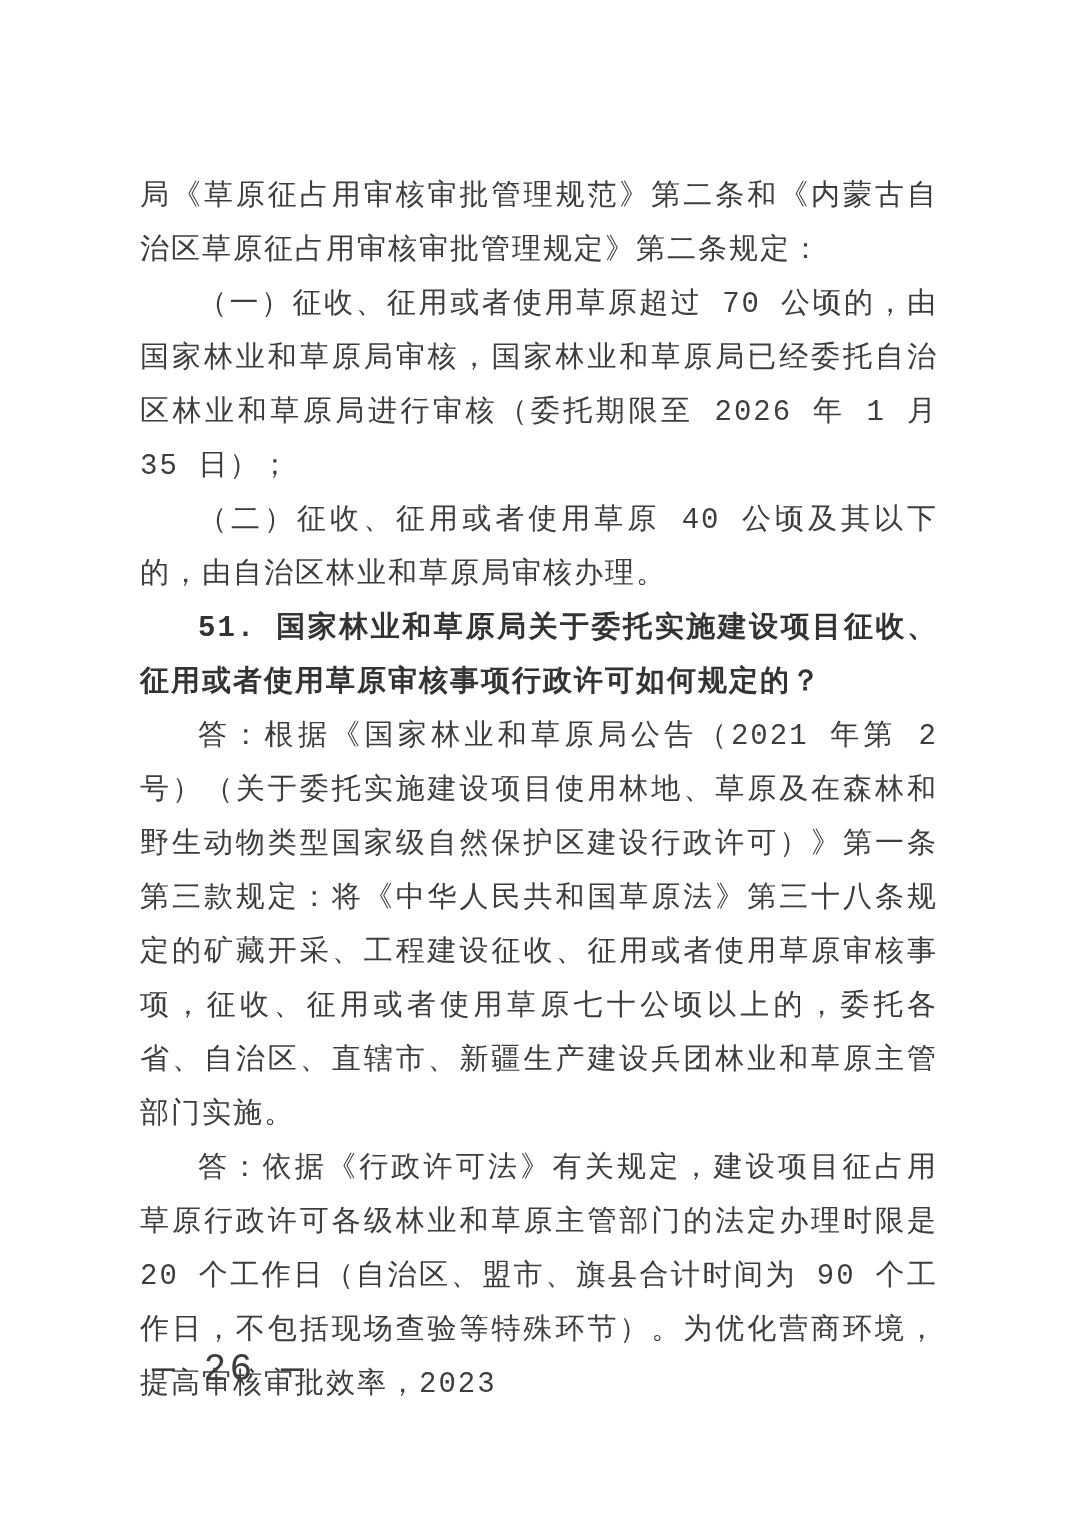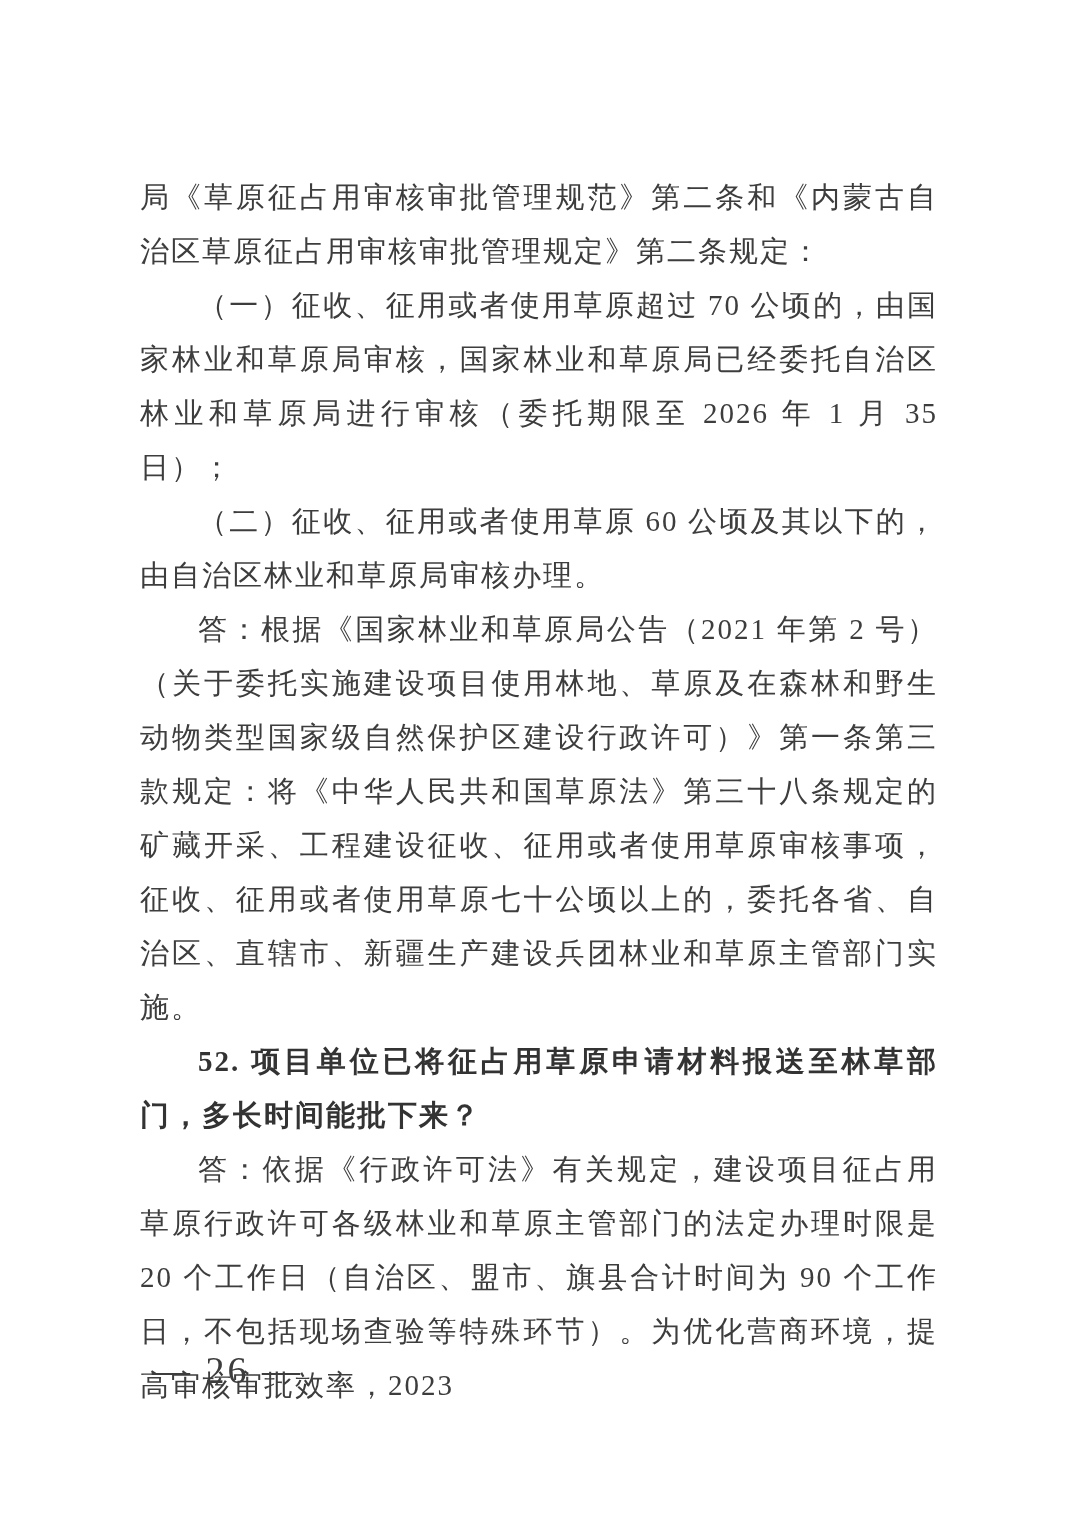--- a/index.html
+++ b/index.html
@@ -6,21 +6,21 @@
     margin: 0;
     padding: 0;
     background: #ffffff;
   }
   .page {
     position: relative;
     width: 1080px;
     height: 1527px;
     background: #ffffff;
     overflow: hidden;
-    font-family: Liberation Serif, serif;
+    font-family: Liberation Mono, monospace;
     color: #3d3d3d;
   }
   .doc-body {
     position: absolute;
     top: 170px;
     left: 140px;
     width: 798px;
   }
   p.para {
     margin: 0;
@@ -48,20 +48,20 @@
     color: #3d3d3d;
   }
 </style>
 </head>
 <body>
 
 <div class="page">
   <div class="doc-body">
     <p class="para">局《草原征占用审核审批管理规范》第二条和《内蒙古自治区草原征占用审核审批管理规定》第二条规定：</p>
     <p class="para indent">（一）征收、征用或者使用草原超过 70 公顷的，由国家林业和草原局审核，国家林业和草原局已经委托自治区林业和草原局进行审核（委托期限至 2026 年 1 月 35 日）；</p>
-    <p class="para indent">（二）征收、征用或者使用草原 60 公顷及其以下的，由自治区林业和草原局审核办理。</p>
+    <p class="para indent">（二）征收、征用或者使用草原 40 公顷及其以下的，由自治区林业和草原局审核办理。</p>
+    <p class="para indent question">51. 国家林业和草原局关于委托实施建设项目征收、征用或者使用草原审核事项行政许可如何规定的？</p>
     <p class="para indent">答：根据《国家林业和草原局公告（2021 年第 2 号）（关于委托实施建设项目使用林地、草原及在森林和野生动物类型国家级自然保护区建设行政许可）》第一条第三款规定：将《中华人民共和国草原法》第三十八条规定的矿藏开采、工程建设征收、征用或者使用草原审核事项，征收、征用或者使用草原七十公顷以上的，委托各省、自治区、直辖市、新疆生产建设兵团林业和草原主管部门实施。</p>
-    <p class="para indent question">52. 项目单位已将征占用草原申请材料报送至林草部门，多长时间能批下来？</p>
     <p class="para indent">答：依据《行政许可法》有关规定，建设项目征占用草原行政许可各级林业和草原主管部门的法定办理时限是 20 个工作日（自治区、盟市、旗县合计时间为 90 个工作日，不包括现场查验等特殊环节）。为优化营商环境，提高审核审批效率，2023</p>
   </div>
 
   <div class="page-footer">— 26 —</div>
 </div>
 
 </body></html>

